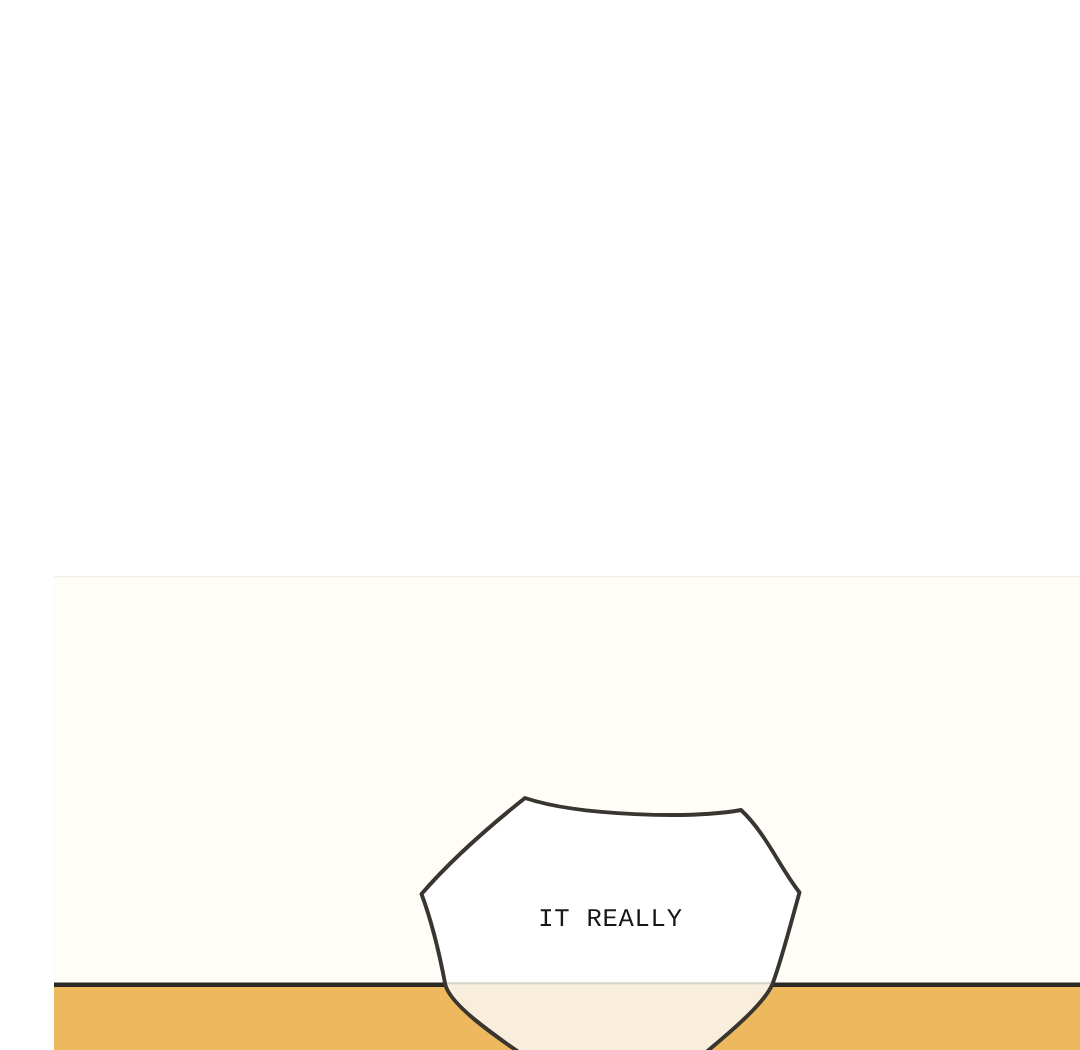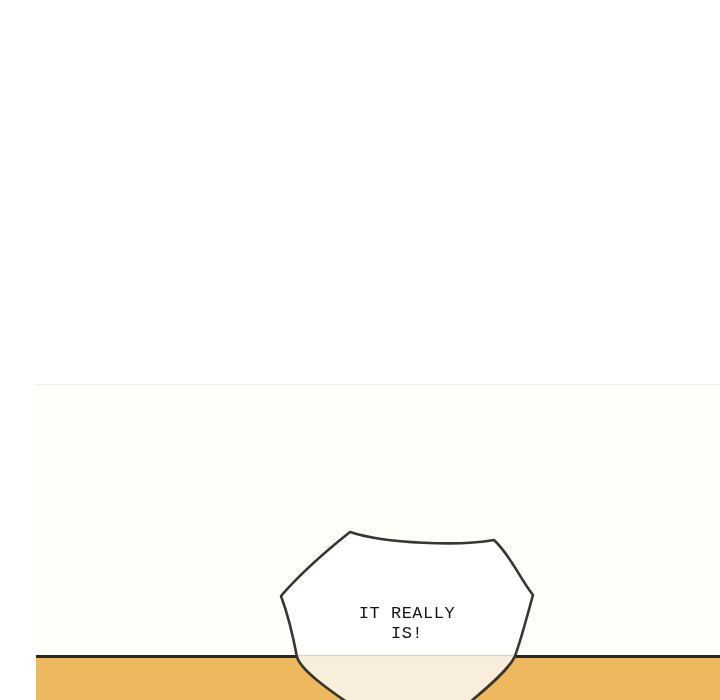--- a/index.html
+++ b/index.html
@@ -93,16 +93,15 @@
              C 475,556 483,577 497,595
              C 490,620 485,640 479,656
              C 474,668 455,685 428,707
              L 318,707
              C 290,688 265,670 261,657
              Q 254,620 245,596 Z" fill="none" stroke="#393631" stroke-width="2.6" stroke-linejoin="round"></path>
   </svg>
 
   <div class="bubble-text" style="color: rgb(22, 22, 22);">
     <span>IT REALLY</span>
-    <span>IS!</span>
   </div>
 
 </div>
 
 </body></html>

